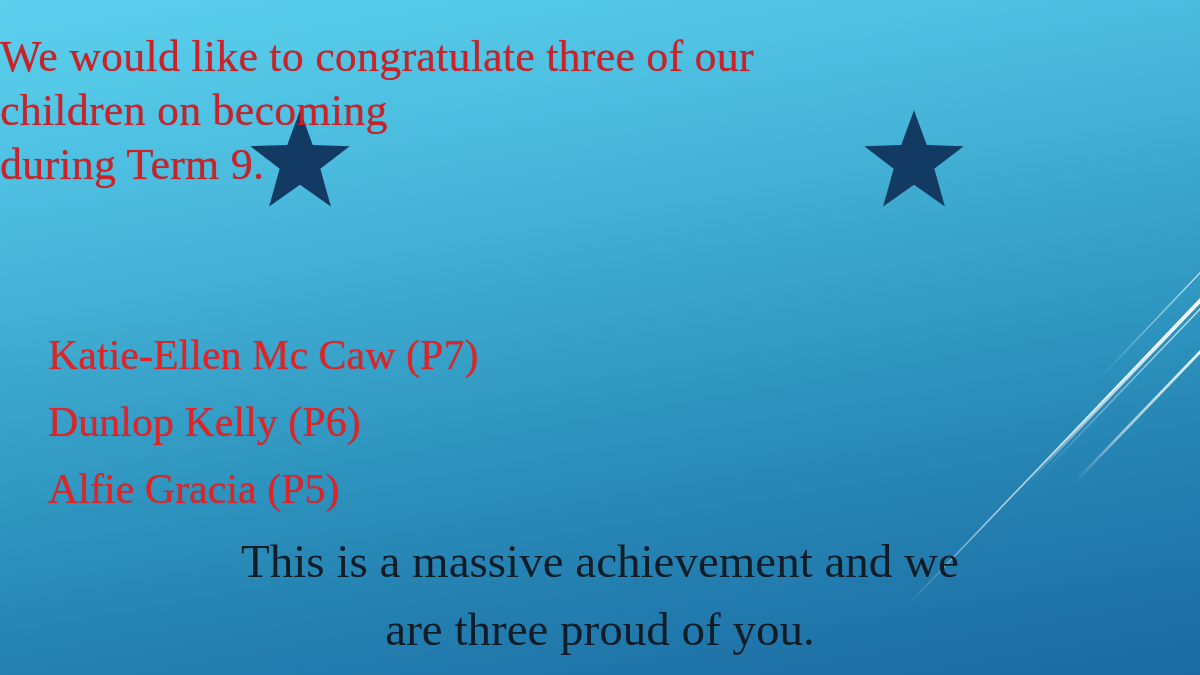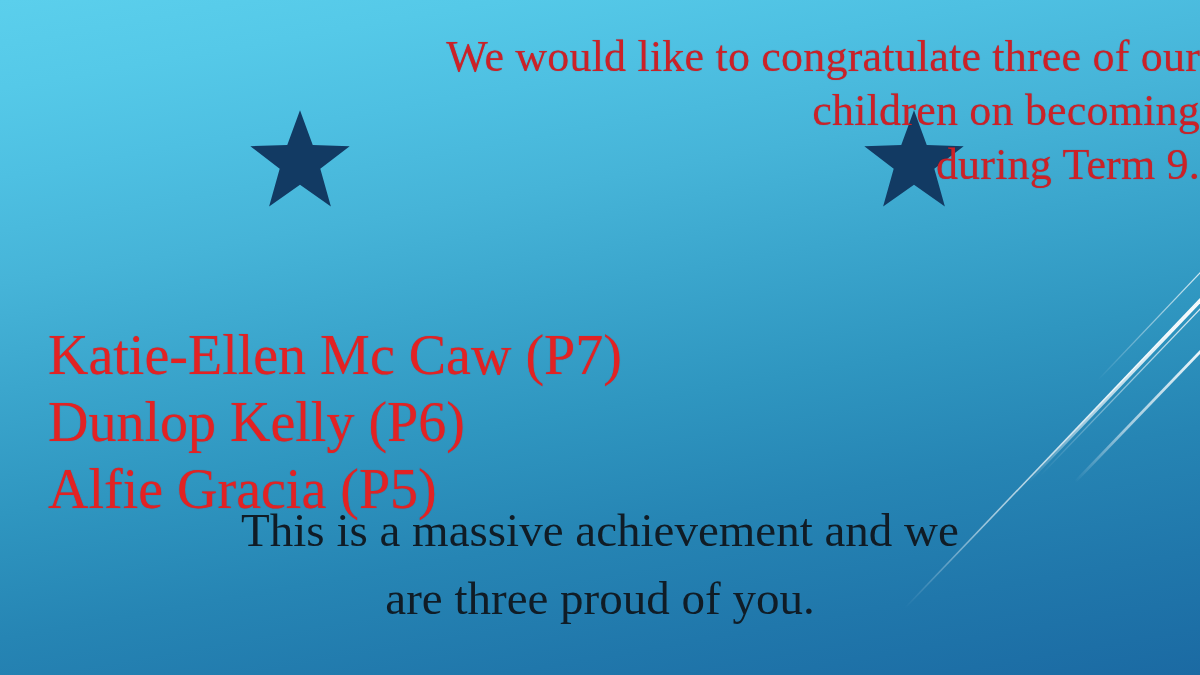--- a/index.html
+++ b/index.html
@@ -43,21 +43,21 @@
   .star svg { display: block; width: 100%; height: 100%; }
   #star-left  { left: 246px;  top: 108px; }
   #star-right { left: 860px;  top: 108px; }
 
   
   .headline {
     position: absolute;
     left: 0;
     top: 30px;
     width: 1200px;
-    text-align: right;
+    text-align: left;
     color: #cc2127;
     font-size: 44px;
     line-height: 54px;
     letter-spacing: 0.2px;
     z-index: 3;
     text-shadow: 0 0 1px rgba(120,10,10,0.45);
   }
   .headline .l1,
   .headline .l2,
   .headline .l4 {
@@ -79,31 +79,31 @@
       0 2px 3px rgba(90,50,0,0.35);
   }
 
   
   .names {
     position: absolute;
     left: 48px;
     top: 322px;
     z-index: 3;
     color: #e22223;
-    font-size: 56px;
+    font-size: 42px;
     line-height: 67px;
     text-shadow: 0 0 1px rgba(150,20,20,0.4);
   }
   .names .name { display: block; white-space: nowrap; }
 
   
   .closing {
     position: absolute;
     left: 0;
-    top: 496px;
+    top: 527px;
     width: 1200px;
     text-align: center;
     z-index: 3;
     color: #101c26;
     font-size: 47px;
     line-height: 68px;
   }
   .closing .c1, .closing .c2 { display: block; }
 </style>
 </head>

